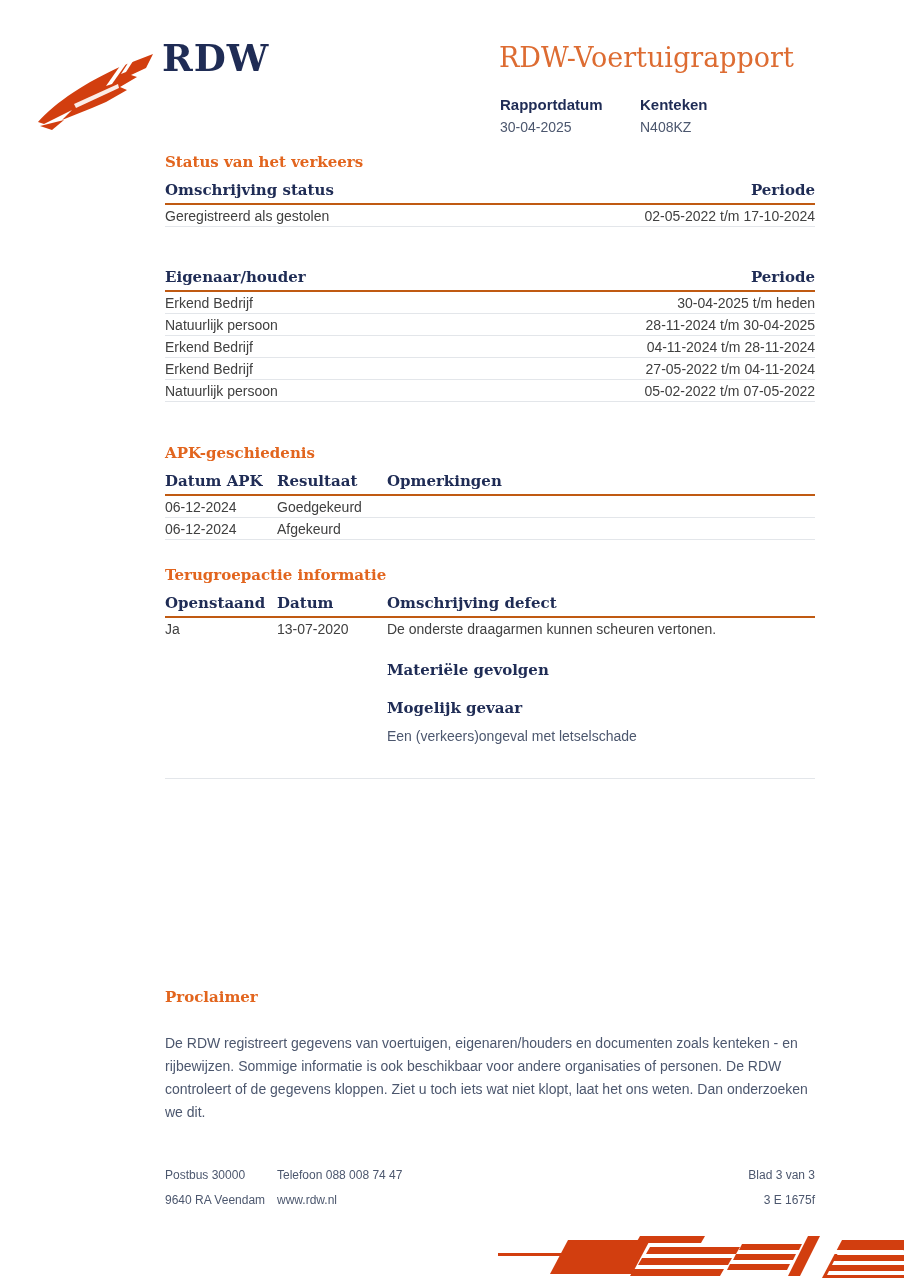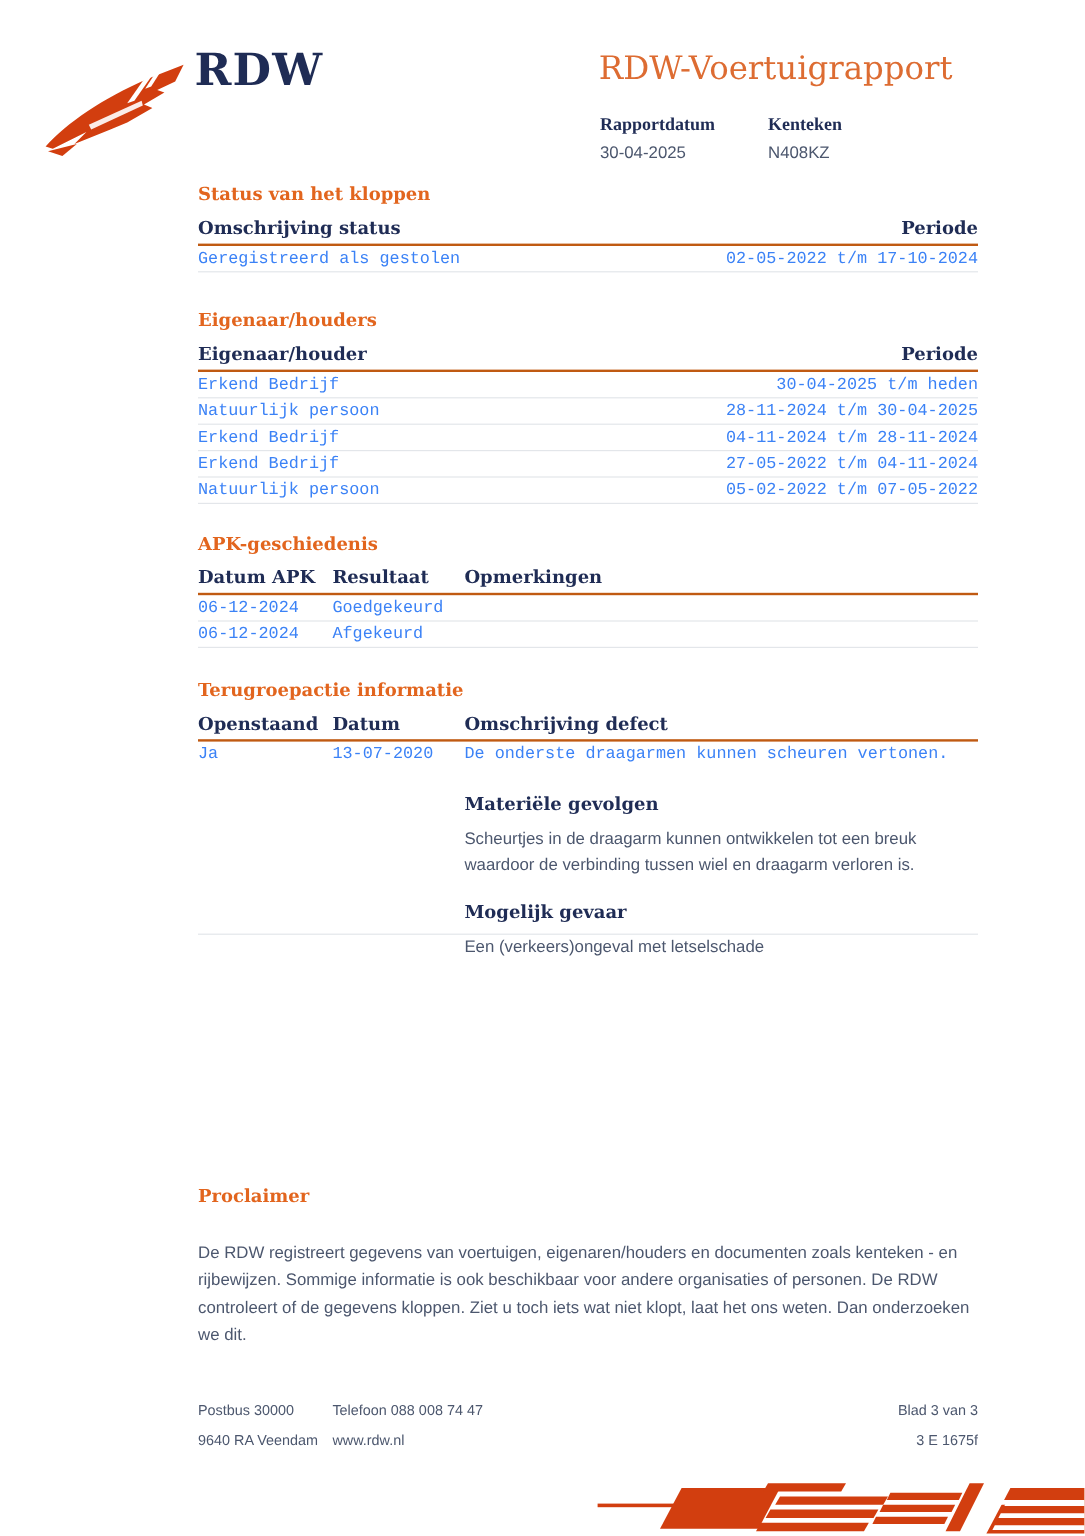--- a/index.html
+++ b/index.html
@@ -12,39 +12,39 @@
   .logo-text{
     position:absolute;left:162px;top:36px;
     font-family:"DejaVu Serif",serif;font-weight:bold;font-size:37px;color:#1f2c55;letter-spacing:1px;
   }
   .report-title{
     position:absolute;left:499px;top:42px;
     font-family:"DejaVu Serif",serif;font-size:27px;color:#dd6c32;font-weight:500;
   }
   .report-meta{position:absolute;left:500px;top:96px;display:flex;}
   .meta-block{width:140px;}
-  .meta-label{font-family:Liberation Serif, serif;font-weight:bold;font-size:15px;color:#1f2c55;}
+  .meta-label{font-family:Liberation Sans, sans-serif;font-weight:bold;font-size:15px;color:#1f2c55;}
   .meta-value{font-size:14px;color:#4c576e;margin-top:6px;}
   
   .content{position:absolute;left:165px;top:0;width:650px;}
   .section{position:absolute;left:0;width:650px;}
   .sec-heading{
     font-family:"DejaVu Serif",serif;font-weight:bold;font-size:15px;color:#e2651e;
   }
   .thead-row{
     display:flex;justify-content:space-between;align-items:flex-end;
     border-bottom:2px solid #c05a12;padding-bottom:4px;
   }
   .th{
     font-family:"DejaVu Serif",serif;font-weight:bold;font-size:15px;color:#1f2c55;
   }
   .th.right{text-align:right;}
   .trow{
     display:flex;justify-content:space-between;align-items:center;
-    border-bottom:1px solid #e3e6ea;height:21px;font-size:14px;color:#3b82f6;font-family:Liberation Mono, monospace;
+    border-bottom:1px solid #e3e6ea;height:21px;font-size:14px;color:#404040;
   }
   .trow.no-sep{border-bottom:none;}
   .cell-right{text-align:right;}
   .col-a{width:112px;flex:0 0 112px;}
   .col-b{width:110px;flex:0 0 110px;}
   .col-c{flex:1;}
   .sub-block{margin-left:222px;}
   .sub-heading{
     font-family:"DejaVu Serif",serif;font-weight:bold;font-size:15px;color:#1f2c55;
   }
@@ -82,33 +82,32 @@
     </div>
     <div class="meta-block">
       <div class="meta-label">Kenteken</div>
       <div class="meta-value">N408KZ</div>
     </div>
   </div>
 
   <div class="content">
 
     <div class="section" style="top:153px;">
-      <div class="sec-heading">Status van het kloppen</div>
+      <div class="sec-heading">Status van het verkeers</div>
       <div class="thead-row" style="margin-top:10px;">
         <div class="th">Omschrijving status</div>
         <div class="th right">Periode</div>
       </div>
       <div class="trow">
         <div>Geregistreerd als gestolen</div>
         <div class="cell-right">02-05-2022 t/m 17-10-2024</div>
       </div>
     </div>
 
     <div class="section" style="top:258px;">
-      <div class="sec-heading">Eigenaar/houders</div>
       <div class="thead-row" style="margin-top:10px;">
         <div class="th">Eigenaar/houder</div>
         <div class="th right">Periode</div>
       </div>
       <div class="trow">
         <div>Erkend Bedrijf</div>
         <div class="cell-right">30-04-2025 t/m heden</div>
       </div>
       <div class="trow">
         <div>Natuurlijk persoon</div>
@@ -153,21 +152,20 @@
         <div class="th col-b">Datum</div>
         <div class="th col-c">Omschrijving defect</div>
       </div>
       <div class="trow no-sep" style="justify-content:flex-start;">
         <div class="col-a">Ja</div>
         <div class="col-b">13-07-2020</div>
         <div class="col-c">De onderste draagarmen kunnen scheuren vertonen.</div>
       </div>
       <div class="sub-block" style="margin-top:22px;">
         <div class="sub-heading">Materiële gevolgen</div>
-        <div class="sub-text">Scheurtjes in de draagarm kunnen ontwikkelen tot een breuk waardoor de verbinding tussen wiel en draagarm verloren is.</div>
       </div>
       <div class="sub-block" style="margin-top:20px;">
         <div class="sub-heading">Mogelijk gevaar</div>
         <div class="sub-text">Een (verkeers)ongeval met letselschade</div>
       </div>
     </div>
 
     <div class="hr-gray" style="top:778px;"></div>
 
     <div class="section" style="top:988px;">

